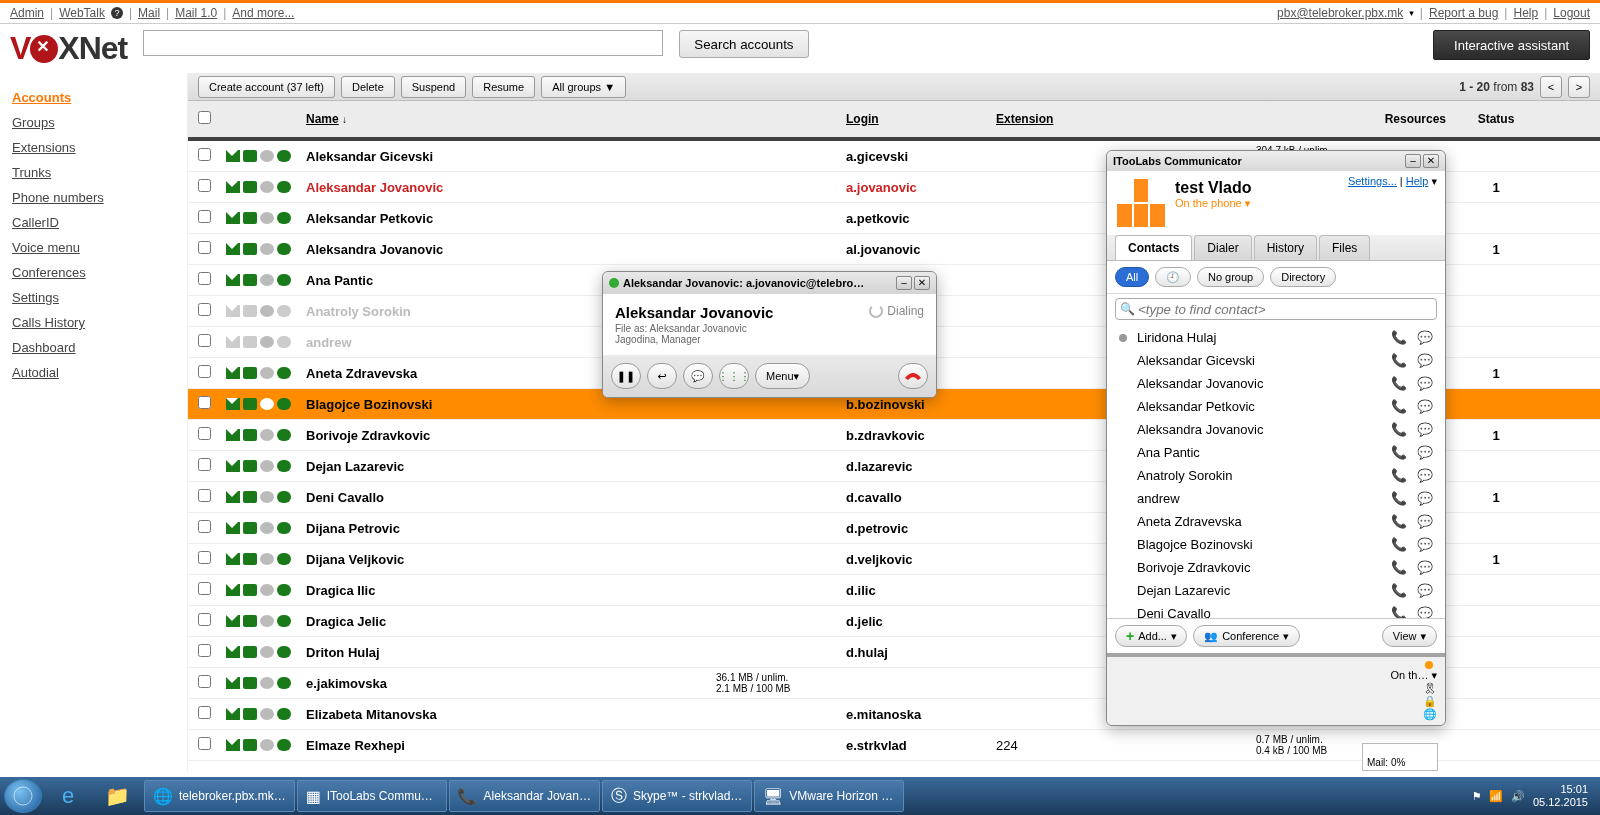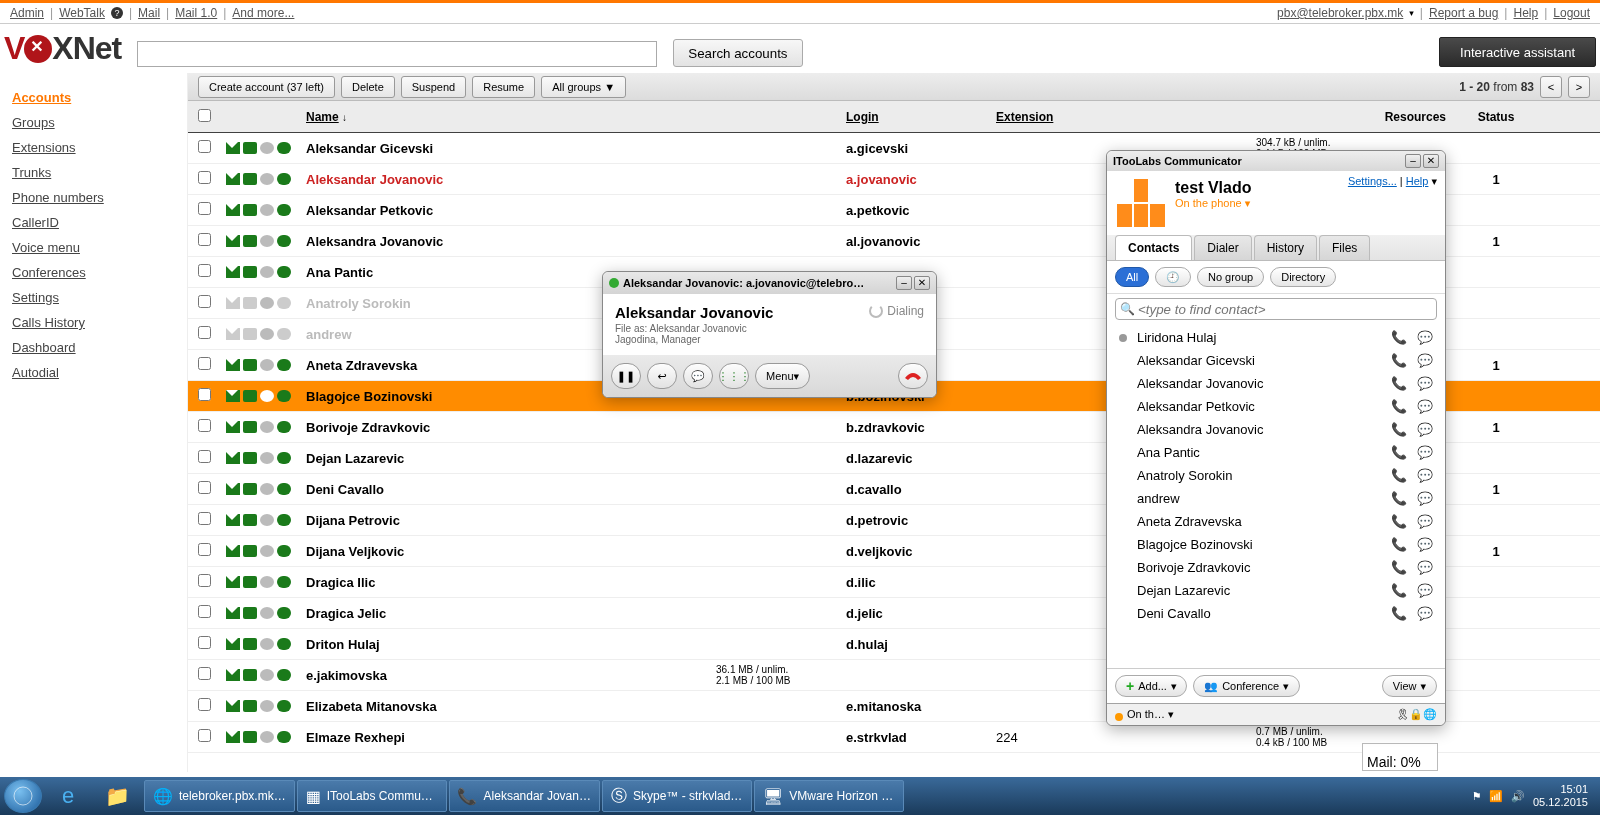--- a/index.html
+++ b/index.html
@@ -7,21 +7,21 @@
 a { color: #555; text-decoration: underline; cursor: pointer; }
 
 
 .topbar { height: 24px; border-top: 3px solid #ff7700; border-bottom: 1px solid #ccc; padding: 2px 10px; display: flex; justify-content: space-between; align-items: center; background: #fff; }
 .topbar .links { display: flex; gap: 6px; align-items: center; }
 .topbar .sep { color: #999; }
 .topbar .qmark { display: inline-block; width: 12px; height: 12px; background: #333; color: #fff; border-radius: 50%; text-align: center; line-height: 12px; font-size: 9px; }
 .topbar .dropdown-ind { font-size: 9px; }
 
 
-.header { display: flex; align-items: flex-end; padding: 6px 4px; gap: 16px; }
+.header { display: flex; align-items: flex-start; padding: 6px 10px; gap: 16px; }
 .logo { font-size: 32px; font-weight: bold; letter-spacing: -1px; }
 .logo .v { color: #b0151a; }
 .logo .o { display: inline-block; width: 28px; height: 28px; background: #b0151a; border-radius: 50%; position: relative; vertical-align: -4px; }
 .logo .o::after { content: "✕"; color: #fff; position: absolute; left: 6px; top: 2px; font-size: 16px; }
 .logo .rest { color: #333; }
 .search-input { width: 520px; height: 26px; border: 1px solid #aaa; padding: 0 6px; }
 .search-btn { height: 28px; padding: 0 14px; background: linear-gradient(#f7f7f7,#e3e3e3); border: 1px solid #aaa; border-radius: 3px; cursor: pointer; }
 .assistant-btn { margin-left: auto; height: 30px; background: linear-gradient(#4a4a4a,#2a2a2a); color: #fff; border: 1px solid #222; border-radius: 2px; padding: 0 20px; font-size: 13px; cursor: pointer; }
 
 
@@ -30,21 +30,21 @@
 .sidebar a { display: block; padding: 5px 0; color: #444; text-decoration: underline; font-size: 13px; }
 .sidebar a.active { color: #ff7700; font-weight: bold; }
 
 .main { flex: 1; position: relative; overflow: hidden; }
 .toolbar { background: linear-gradient(#ededed,#dcdcdc); height: 28px; border-bottom: 1px solid #bbb; display: flex; align-items: center; padding: 0 10px; gap: 6px; }
 .toolbar button, .toolbar select { height: 22px; background: linear-gradient(#fafafa,#e6e6e6); border: 1px solid #999; border-radius: 3px; padding: 0 10px; font-size: 11px; cursor: pointer; }
 .toolbar .pager { margin-left: auto; display: flex; align-items: center; gap: 6px; font-size: 12px; color: #333; }
 .toolbar .pager b { font-weight: bold; }
 .toolbar .pager button { width: 22px; padding: 0; }
 
-.table-head { display: flex; background: #ececec; height: 32px; border-bottom: 1px solid #404040; align-items: center; padding-left: 10px; font-weight: bold; font-size: 12px; }
+.table-head { display: flex; background: #ececec; height: 40px; border-bottom: 4px solid #404040; align-items: center; padding-left: 10px; font-weight: bold; font-size: 12px; }
 .table-head .cb { width: 28px; }
 .table-head .icons { width: 80px; }
 .table-head .name { width: 540px; }
 .table-head .login { width: 150px; }
 .table-head .ext { width: 240px; }
 .table-head .res { width: 220px; text-align: right; padding-right: 10px; }
 .table-head .st { width: 80px; text-align: center; }
 .table-head .sortable { text-decoration: underline; cursor: pointer; }
 .table-head .arrow { font-size: 10px; }
 
@@ -114,33 +114,33 @@
 .comm .list { flex: 1; overflow-y: auto; padding: 2px 0; }
 .comm .item { display: flex; align-items: center; padding: 4px 12px; font-size: 13px; gap: 10px; }
 .comm .item .dot { width: 8px; height: 8px; border-radius: 50%; background: #999; }
 .comm .item .dot.hidden { visibility: hidden; }
 .comm .item .nm { flex: 1; }
 .comm .item .ic { width: 16px; text-align: center; color: #3a3; }
 .comm .footer1 { padding: 6px 8px; border-top: 1px solid #ccc; display: flex; gap: 6px; }
 .comm .footer1 .btn { height: 22px; background: linear-gradient(#fff,#e4e4e4); border: 1px solid #aaa; border-radius: 11px; padding: 0 10px; font-size: 11px; cursor: pointer; display: flex; align-items: center; gap: 4px; }
 .comm .footer1 .btn .plus { color: #2a2; font-weight: bold; font-size: 14px; }
 .comm .footer1 .btn.view { margin-left: auto; }
-.comm .footer2 { padding: 4px 8px; background: #f0f0f0; border-top: 1px solid #a3a3a3; display: flex; align-items: flex-end; font-size: 11px; border-radius: 0 0 6px 6px; }
+.comm .footer2 { padding: 4px 8px; background: #f0f0f0; border-top: 4px solid #a3a3a3; display: flex; align-items: flex-end; font-size: 11px; border-radius: 0 0 6px 6px; flex-direction: column; }
 .comm .footer2 .st-dot { width: 8px; height: 8px; background: #ff9900; border-radius: 50%; margin-right: 4px; }
 
 
 .taskbar { position: absolute; bottom: 0; left: 0; right: 0; height: 38px; background: linear-gradient(#3a6a9a,#1a3a5a); display: flex; align-items: center; padding: 0 4px; gap: 2px; }
 .taskbar .orb { width: 38px; height: 34px; background: radial-gradient(circle at 40% 35%, #7ac0f0, #1a5a9a); border-radius: 50%; border: 1px solid #3a7ab0; cursor: pointer; display:flex; align-items:center; justify-content:center; }
 .taskbar .pin { width: 48px; height: 32px; display: flex; align-items: center; justify-content: center; cursor: pointer; }
 .taskbar .task { height: 32px; background: linear-gradient(#4a7aaa,#2a5a8a); border: 1px solid #5a8ab8; border-radius: 2px; padding: 0 8px; display: flex; align-items: center; gap: 6px; color: #fff; font-size: 12px; min-width: 150px; cursor: pointer; }
 .taskbar .tray { margin-left: auto; display: flex; align-items: center; gap: 8px; color: #fff; font-size: 11px; padding-right: 8px; }
 .taskbar .clock { text-align: right; line-height: 13px; }
 
 
-.mail-box { position: absolute; right: 162px; bottom: 44px; width: 76px; height: 26px; background: #fff; border: 1px solid #bbb; font-size: 14px; padding: 13px 4px; line-height: 11px; }
+.mail-box { position: absolute; right: 162px; bottom: 44px; width: 76px; height: 26px; background: #fff; border: 1px solid #bbb; font-size: 10px; padding: 13px 4px; line-height: 11px; }
 
 input[type=checkbox] { width: 13px; height: 13px; }
 </style>
 </head>
 <body>
 
 <div class="topbar">
   <div class="links">
     <a>Admin</a>
       <span class="sep">|</span>

